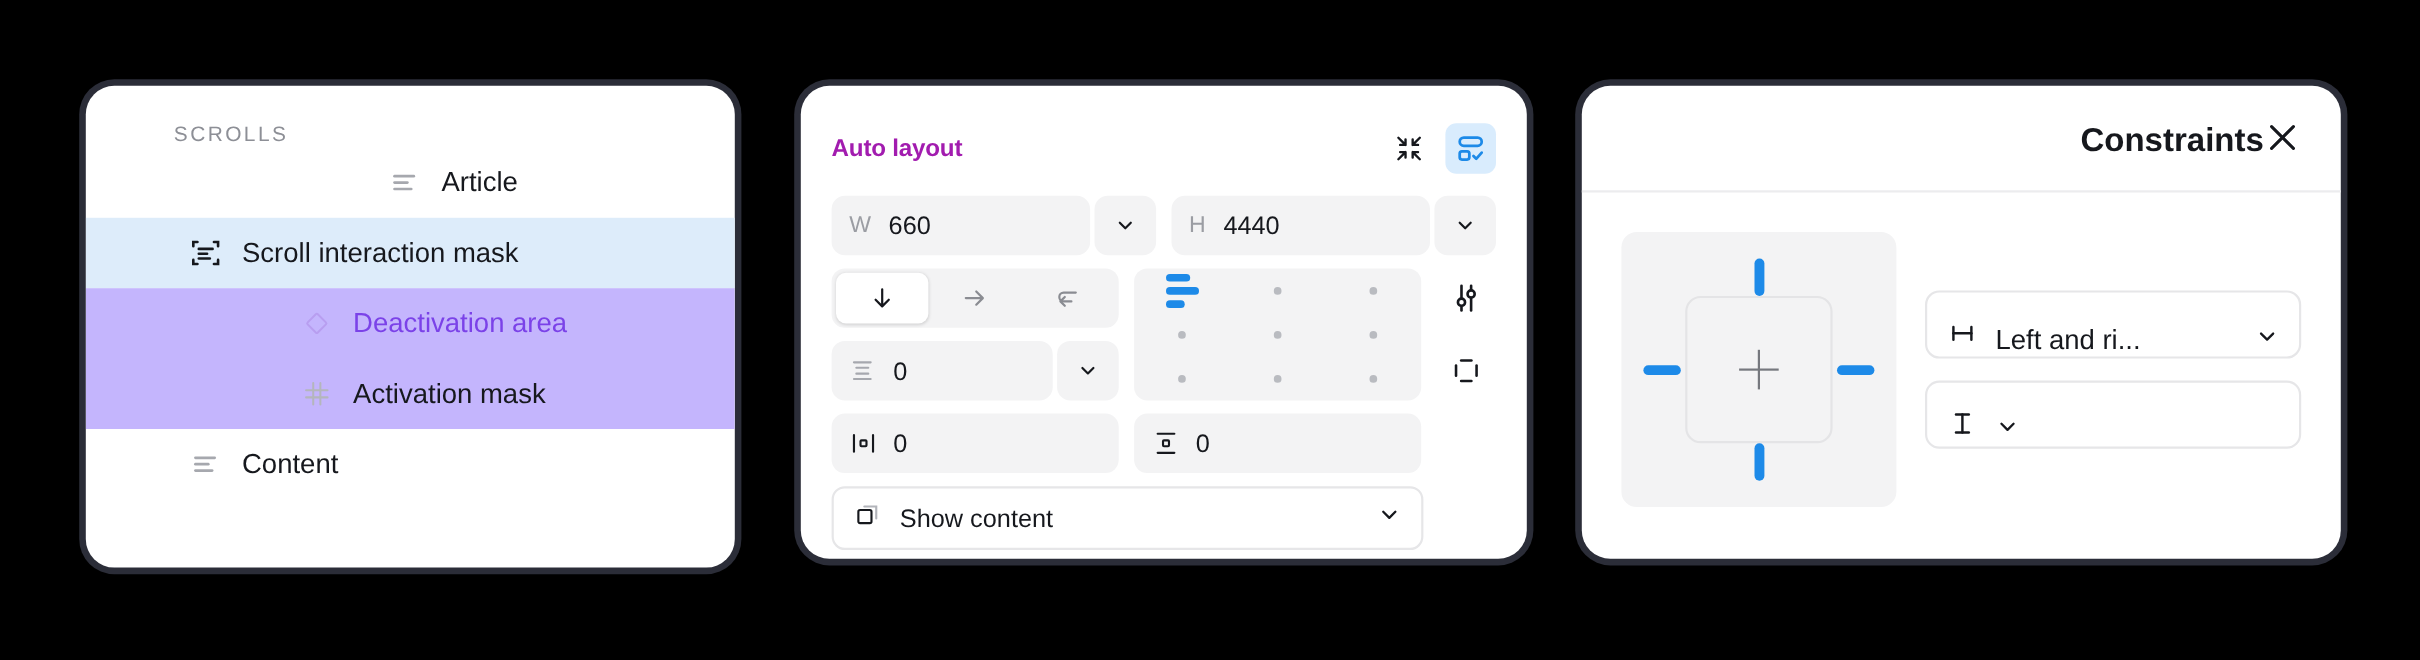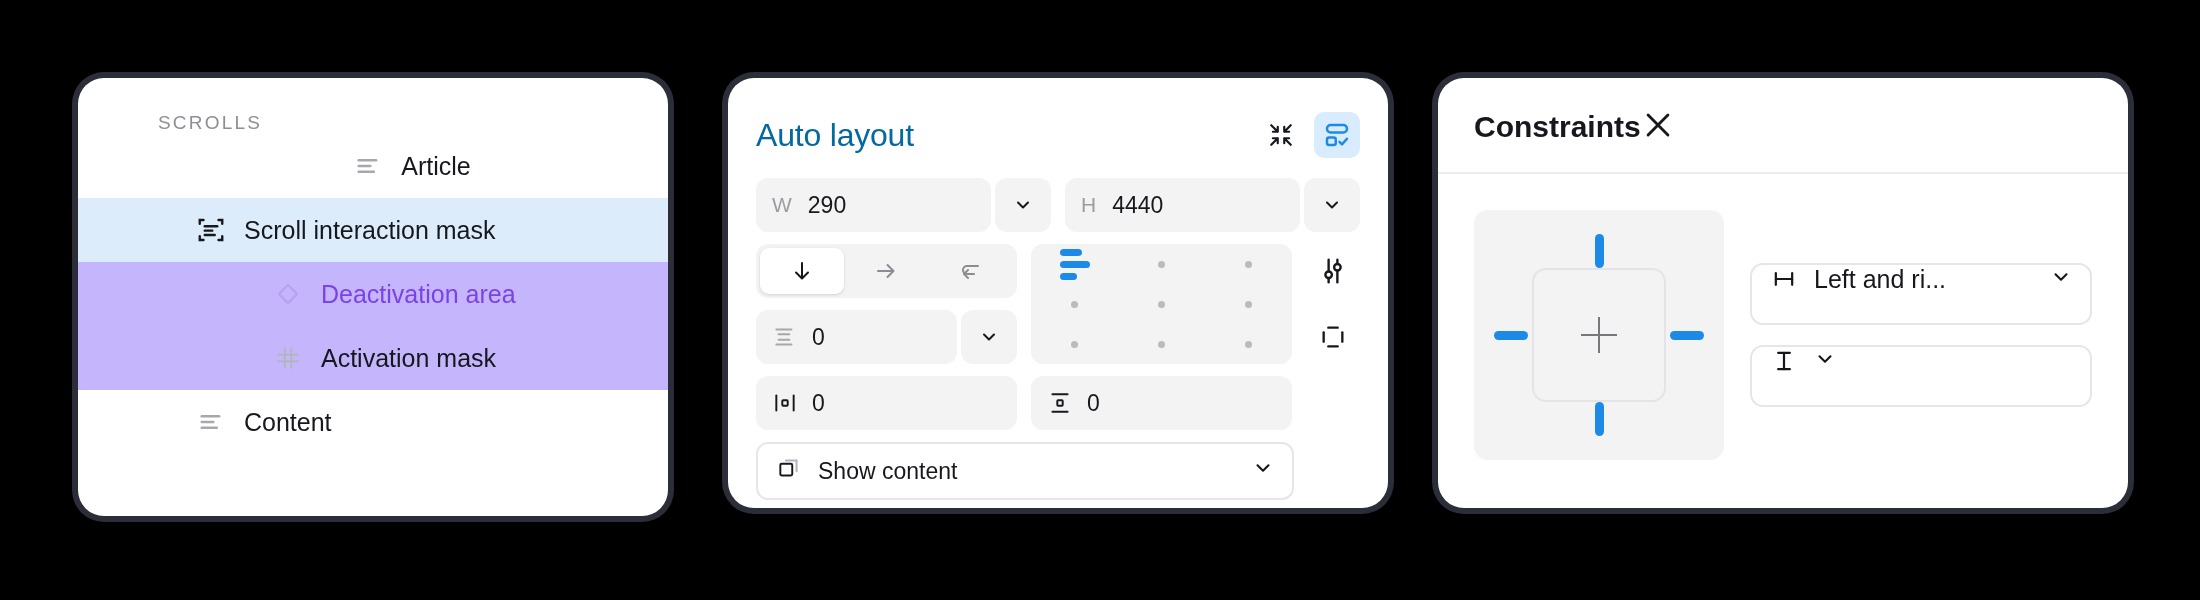--- a/index.html
+++ b/index.html
@@ -44,21 +44,21 @@
   .layer-row {
     display: flex;
     align-items: center;
     height: 64px;
     font-size: 25px;
     color: #16181d;
     padding-left: 0;
   }
   .layer-row .lbl { white-space: nowrap; }
   .layer-ind-0 { padding-left: 78px; justify-content: center; }
-  .layer-ind-1 { padding-left: 118px; }
+  .layer-ind-1 { padding-left: 94px; }
   .layer-ind-2 { padding-left: 166px; }
   .layer-icon {
     width: 30px; height: 30px;
     margin-right: 18px;
     flex: 0 0 30px;
     display: flex; align-items: center; justify-content: center;
   }
   .layer-icon svg { display: block; }
   .row-selected { background: #ddecfa; }
   .txt-purple { color: #7b42e8; }
@@ -74,23 +74,23 @@
     padding: 30px 28px 26px 28px;
   }
   .al-head {
     display: flex;
     align-items: center;
     justify-content: space-between;
     height: 54px;
     margin-bottom: 16px;
   }
   .al-title {
-    font-size: 32px;
-    font-weight: normal;
-    color: #0369a1;
+    font-size: 22px;
+    font-weight: bold;
+    color: #a21caf;
     letter-spacing: -0.2px;
   }
   .al-head-icons { display: flex; align-items: center; gap: 10px; }
   .al-icon-btn {
     width: 46px; height: 46px;
     border-radius: 10px;
     display: flex; align-items: center; justify-content: center;
   }
   .al-icon-btn.active { background: #d9ecfd; }
 
@@ -187,21 +187,21 @@
   #panel-constraints {
     left: 1438px;
     top: 78px;
     width: 690px;
     height: 430px;
     padding: 0;
   }
   .cn-head {
     display: flex;
     align-items: center;
-    justify-content: flex-start;
+    justify-content: flex-end;
     padding: 30px 36px 26px 36px;
     border-bottom: 2px solid #ececee;
   }
   .cn-title { font-size: 30px; font-weight: bold; color: #16181d; }
   .cn-body {
     display: flex;
     align-items: center;
     gap: 26px;
     padding: 36px 36px 36px 36px;
   }
@@ -240,21 +240,21 @@
   .bar-left   { height: 9px; width: 34px; top: 50%; margin-top: -4.5px; left: 20px; }
   .bar-right  { height: 9px; width: 34px; top: 50%; margin-top: -4.5px; right: 20px; }
 
   .cn-selects { display: flex; flex-direction: column; gap: 20px; flex: 1; }
   .cn-select {
     background: #ffffff;
     border: 2px solid #e6e6e8;
     border-radius: 13px;
     height: 62px;
     display: flex;
-    align-items: flex-start;
+    align-items: flex-end;
     padding: 0 18px;
     gap: 16px;
     font-size: 25px;
     color: #16181d;
   }
   .cn-select .cn-sel-label { flex: 1; white-space: nowrap; overflow: hidden; }
 </style>
 </head>
 <body>
 
@@ -349,21 +349,21 @@
             <path d="M14 17.5l2 2 4-4.5"></path>
           </svg>
         </div>
       </div>
     </div>
 
     <div class="al-grid-row">
       <div class="pair">
         <div class="field">
           <span class="f-prefix">W</span>
-          <span class="f-val">290</span>
+          <span class="f-val">660</span>
         </div>
         <div class="chev-box">
           <svg width="20" height="20" viewBox="0 0 24 24" fill="none" stroke="#16181d" stroke-width="2.4" stroke-linecap="round" stroke-linejoin="round">
               <path d="M6 9l6 6 6-6"></path>
             </svg>
         </div>
       </div>
       <div class="pair">
         <div class="field">
           <span class="f-prefix">H</span>

